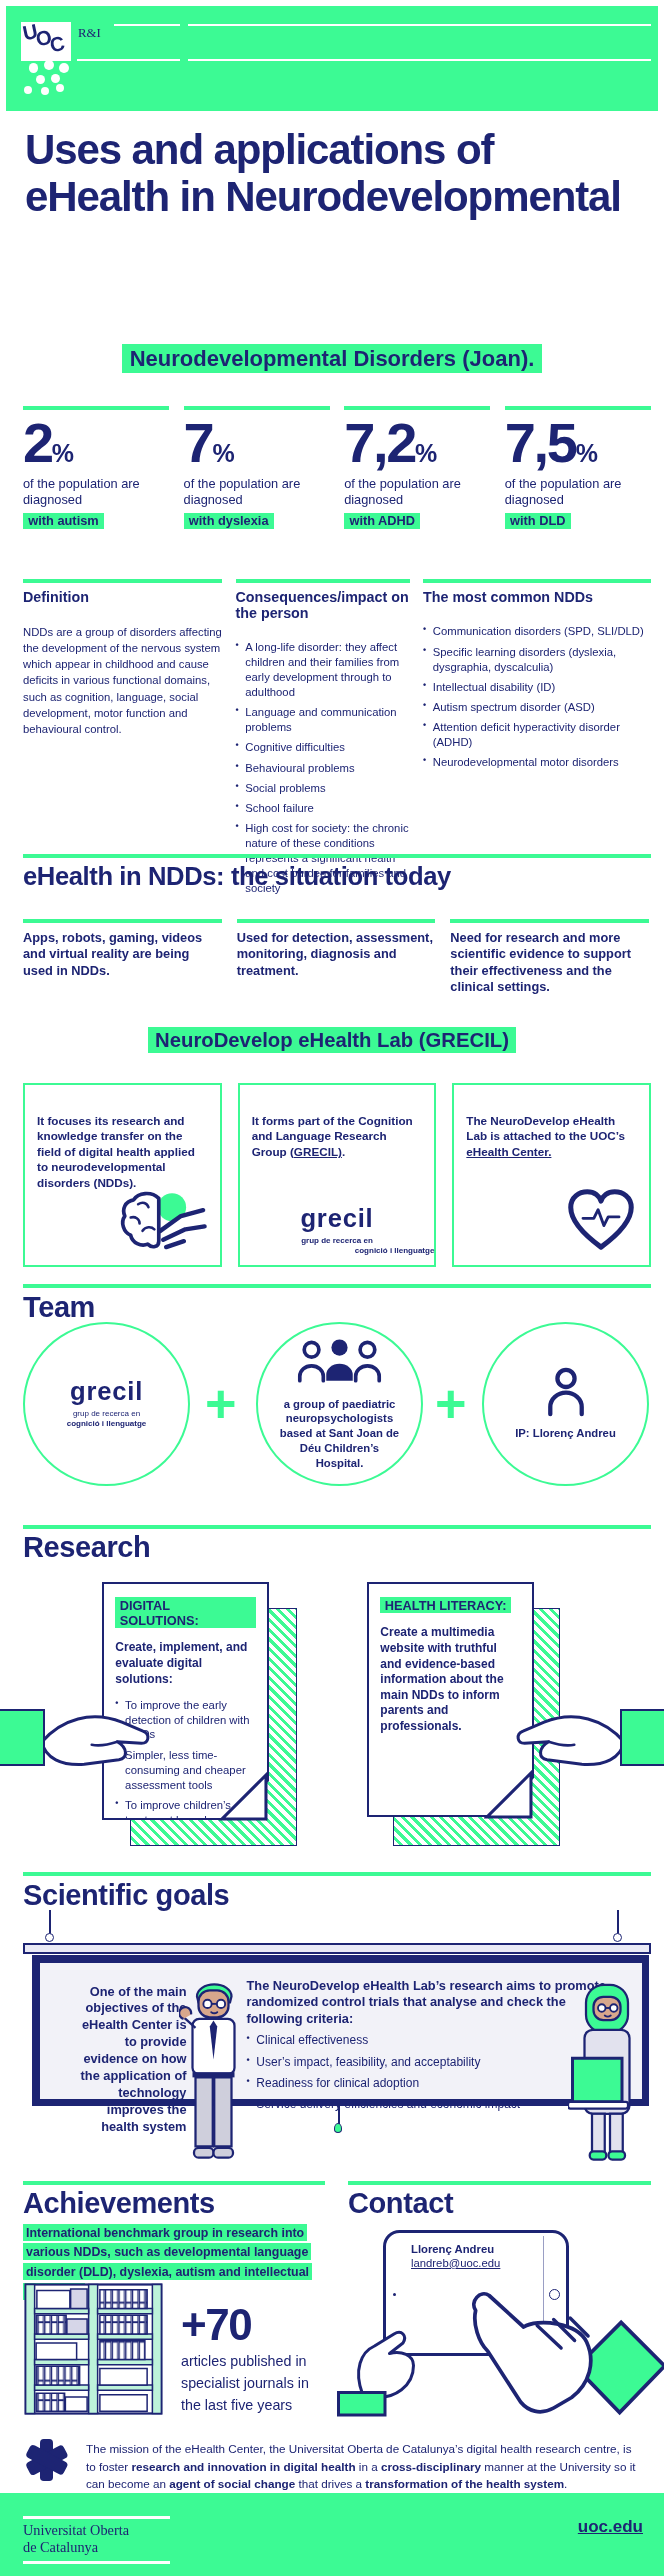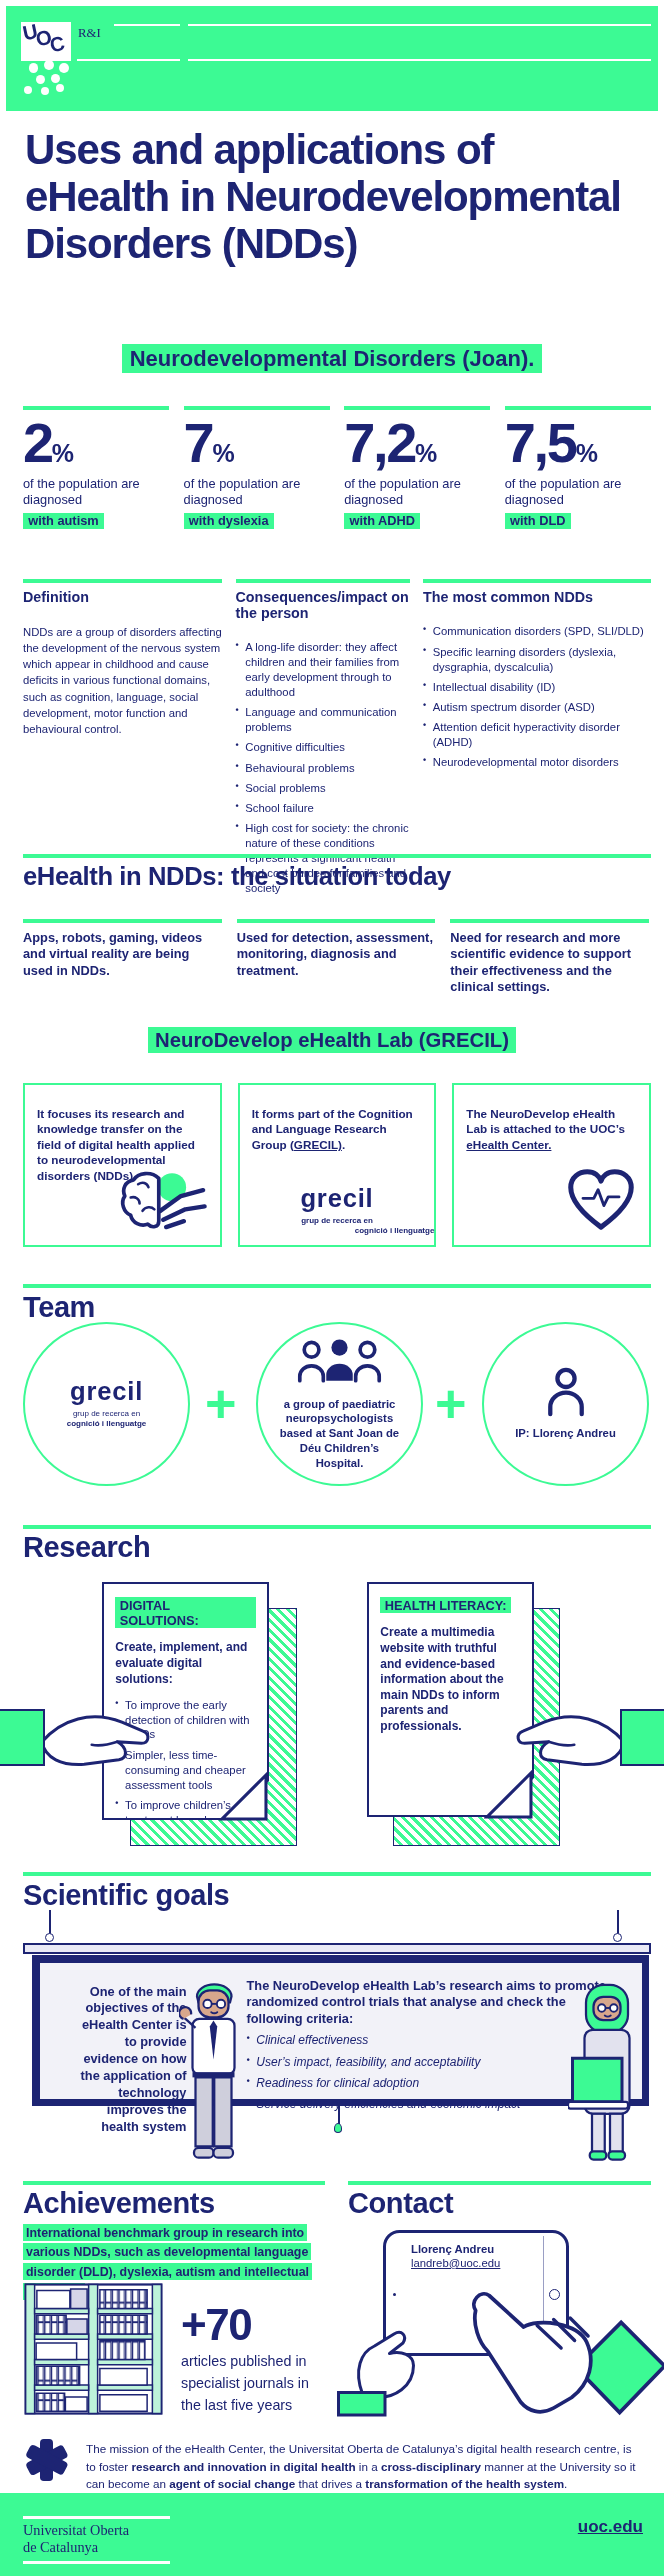--- a/index.html
+++ b/index.html
@@ -41,21 +41,21 @@
   .cols{position:absolute;left:23px;top:579px;width:628px;display:grid;grid-template-columns:199px 174px 228px;gap:13.5px;}
   .col::before{content:"";display:block;height:3.8px;background:var(--green);margin-bottom:6px;}
   .col h3{font-size:14.3px;margin-bottom:19.6px;}
   .col p, .col li{font-size:11.3px;line-height:1.42;}
   
   .situ-cards{position:absolute;left:23px;top:919px;width:626px;display:grid;grid-template-columns:repeat(3,1fr);gap:15px;}
   .scard::before{content:"";display:block;height:3.8px;background:var(--green);margin-bottom:6.8px;}
   .scard{font-size:12.8px;font-weight:bold;line-height:1.3;}
   
   .labboxes{position:absolute;left:23px;top:1083px;width:628px;display:grid;grid-template-columns:repeat(3,1fr);gap:16px;}
-  .lbox{border:2.3px solid var(--green);height:164px;padding:21px 12px;font-size:11.7px;font-weight:bold;line-height:1.32;position:relative;}
+  .lbox{border:2.3px solid var(--green);height:184px;padding:28px 12px;font-size:11.7px;font-weight:bold;line-height:1.32;position:relative;}
   .lbox .icon{position:absolute;bottom:9px;}
   
   .tcircle{position:absolute;width:167px;height:164px;border:2.3px solid var(--green);border-radius:50%;display:flex;flex-direction:column;align-items:center;justify-content:center;text-align:center;}
   .tplus{position:absolute;color:var(--green);font-size:54px;font-weight:bold;line-height:1;}
   .tcircle .lbl{font-size:11.3px;font-weight:bold;line-height:1.3;width:128px;margin-top:6px;}
   .grecil .gname{font-weight:bold;font-size:25.6px;letter-spacing:0.8px;line-height:1;}
   .grecil .gsub{font-size:8px;line-height:1.25;margin-top:4.5px;}
   .grecil .gsub b{display:block;text-align:right;}
   
   .paper{position:absolute;width:167px;background:#fff;border:2.3px solid var(--navy);padding:12.8px 11.3px;
@@ -68,21 +68,21 @@
   .paper ul.blt li{font-size:11.3px;}
   .fold{position:absolute;}
   .sleeve{position:absolute;background:var(--green);border:2.3px solid var(--navy);}
   
   .rail{position:absolute;left:23px;top:1943px;width:628px;height:11.3px;background:var(--lav);border:2.3px solid var(--navy);}
   .board{position:absolute;left:32px;top:1955px;width:617px;height:151px;background:var(--navy);padding:7.5px;}
   .board .inner{width:100%;height:100%;background:#F2F2F8;position:relative;}
   .goal-left{position:absolute;left:30px;top:21px;width:117px;font-size:12.8px;font-weight:bold;line-height:1.32;text-align:right;}
   .goal-right{position:absolute;left:207px;top:15px;width:361px;}
   .goal-right .gintro{font-size:12.8px;font-weight:bold;line-height:1.3;}
-  .goal-right ul.blt{margin-top:6px;font-style:italic;}
+  .goal-right ul.blt{margin-top:6px;}
   .goal-right li{font-size:12px;margin-bottom:3px;}
   .string{position:absolute;width:1.5px;background:var(--navy);}
   .pin{position:absolute;width:9px;height:9px;border:1.9px solid var(--navy);border-radius:50%;background:#fff;}
   .cord{position:absolute;left:338px;top:2106px;width:1.5px;height:18px;background:var(--navy);}
   .corddrop{position:absolute;left:334px;top:2123px;width:8.3px;height:9.8px;background:var(--green);border:1.5px solid var(--navy);border-radius:50% 50% 50% 50%/60% 60% 40% 40%;}
   
   .bignum{font-size:44px;font-weight:bold;letter-spacing:-1.5px;}
   .caption{font-size:14.3px;line-height:1.55;}
   .tablet{position:absolute;left:383px;top:2230px;width:186px;height:126px;background:#fff;border:3.8px solid var(--navy);border-radius:16.5px;}
   .tablet .bezline{position:absolute;right:22px;top:3px;bottom:3px;width:1.5px;background:#9a9ec4;}
@@ -125,21 +125,20 @@
     <div class="rni">R&amp;I</div>
     <div class="whr" style="left:108px;top:18px;width:66px;"></div>
     <div class="whr" style="left:182px;top:18px;width:463px;"></div>
     <div class="whr" style="left:71px;top:53px;width:103px;"></div>
     <div class="whr" style="left:182px;top:53px;width:463px;"></div>
   </div>
 
   <h1 class="main-title">
     <span>Uses and applications of</span><br>
     <span>eHealth in Neurodevelopmental</span><br>
-    <span>Disorders (NDDs)</span>
   </h1>
 
   <div class="abs" style="left:0;top:344px;width:664px;text-align:center;">
     <span class="chip" style="font-size:22px;">Neurodevelopmental Disorders (Joan).</span>
   </div>
 
   <div class="stats">
 
       <div class="stat">
         <div><span class="num">2</span><span class="pct">%</span></div>

